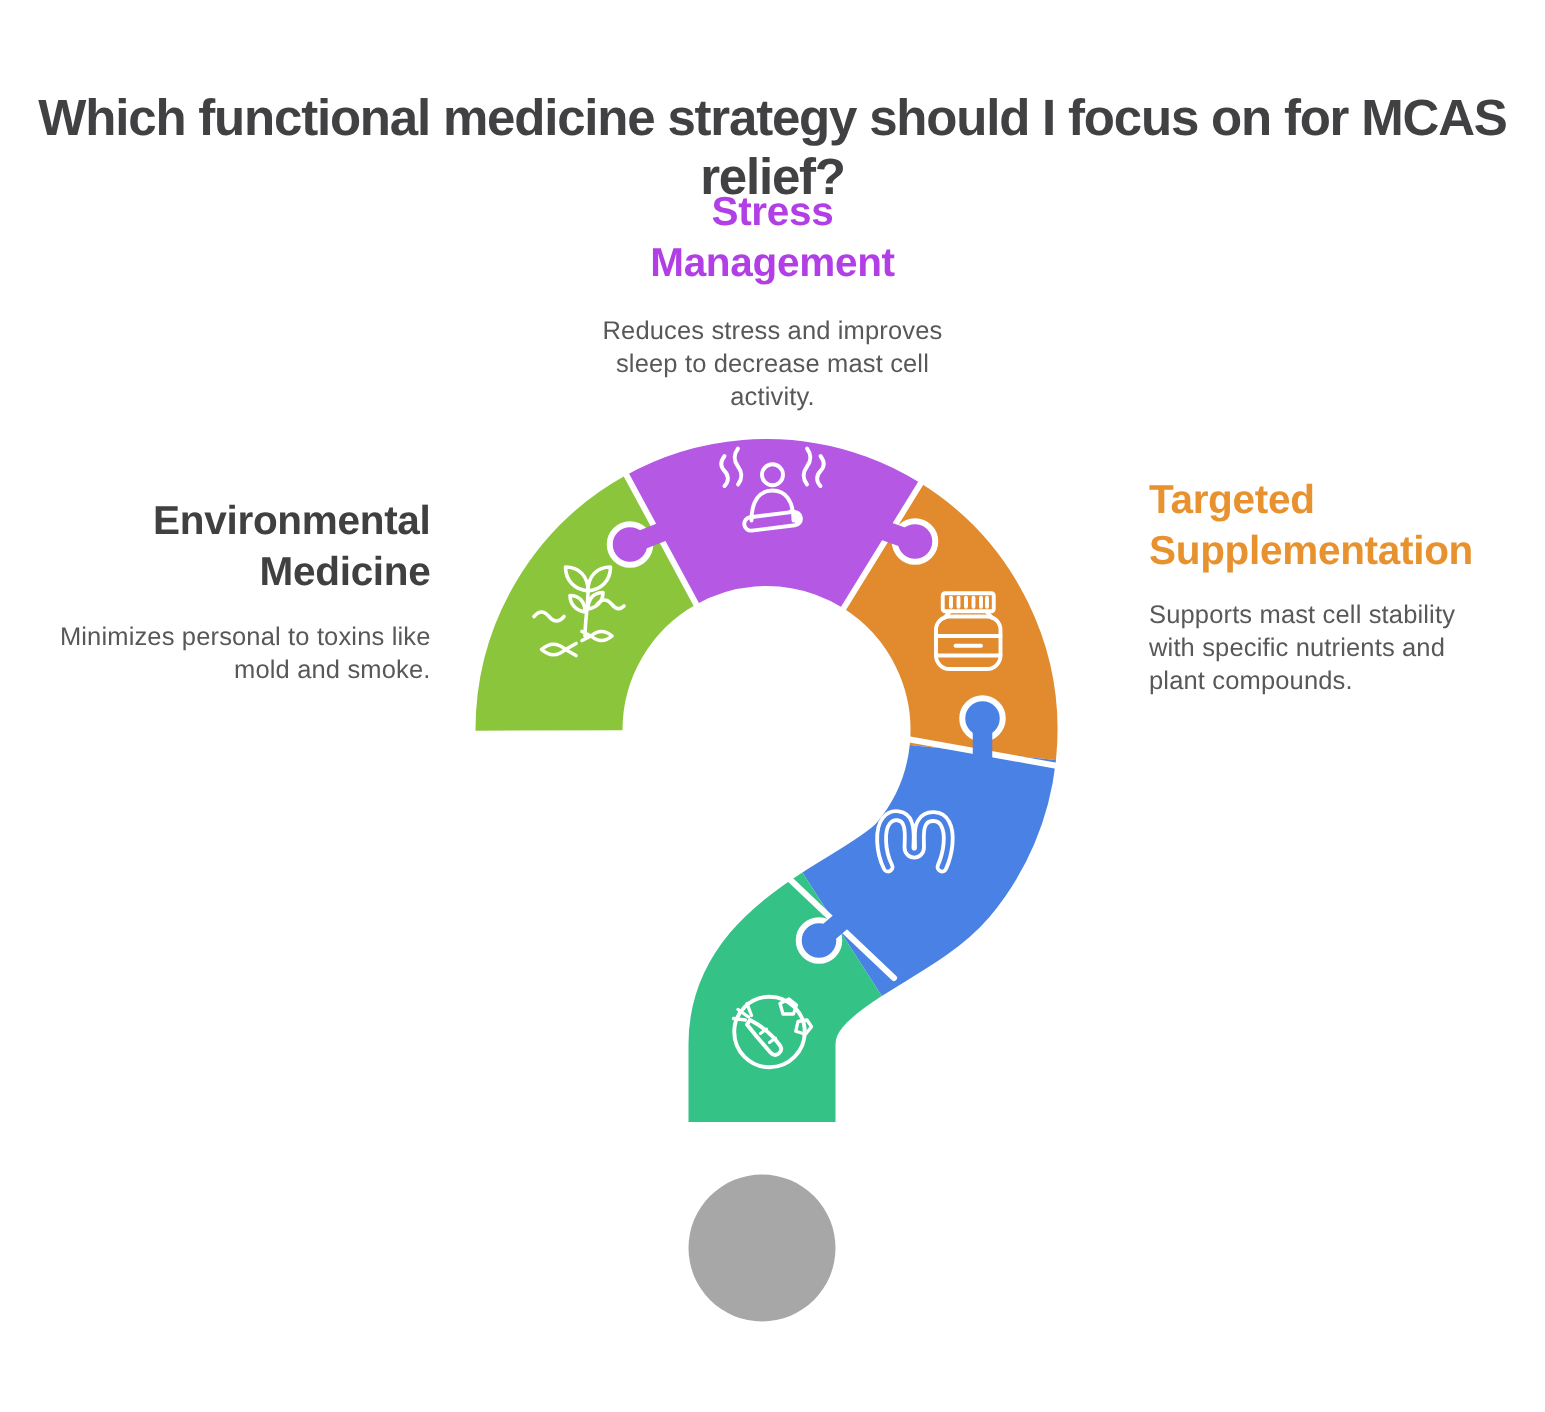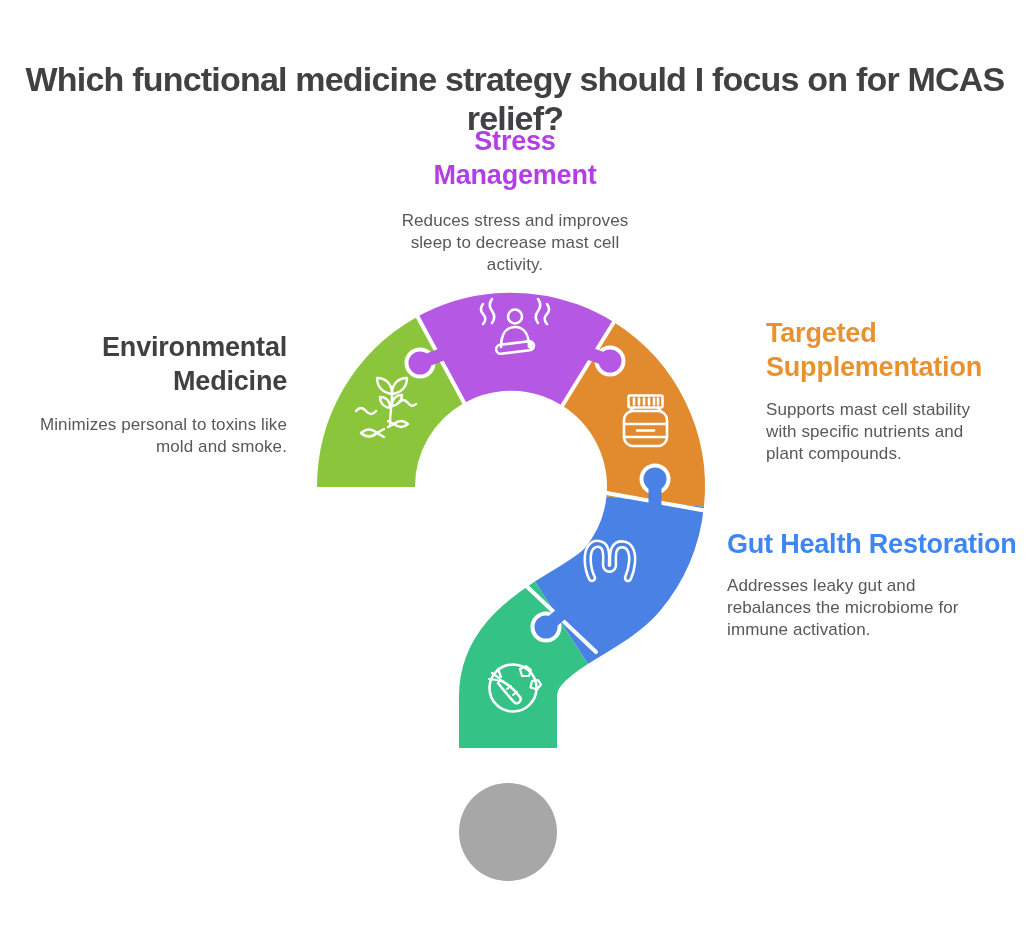--- a/index.html
+++ b/index.html
@@ -122,21 +122,17 @@
   <div class="section sec-env">
     <h2 style="color: #404040;">Environmental Medicine</h2>
     <p>Minimizes personal to toxins like mold and smoke.</p>
   </div>
 
   <div class="section sec-targeted">
     <h2 style="color: rgb(232, 146, 47);">Targeted Supplementation</h2>
     <p>Supports mast cell stability with specific nutrients and plant compounds.</p>
   </div>
 
-  <div class="section sec-gut">
-    <h2 style="color: rgb(62, 134, 242);">Gut Health Restoration</h2>
-    <p>Addresses leaky gut and rebalances the microbiome for immune activation.</p>
-  </div>
 
   <div class="section sec-dietary">
   </div>
 
 </div>
 
 </body></html>

